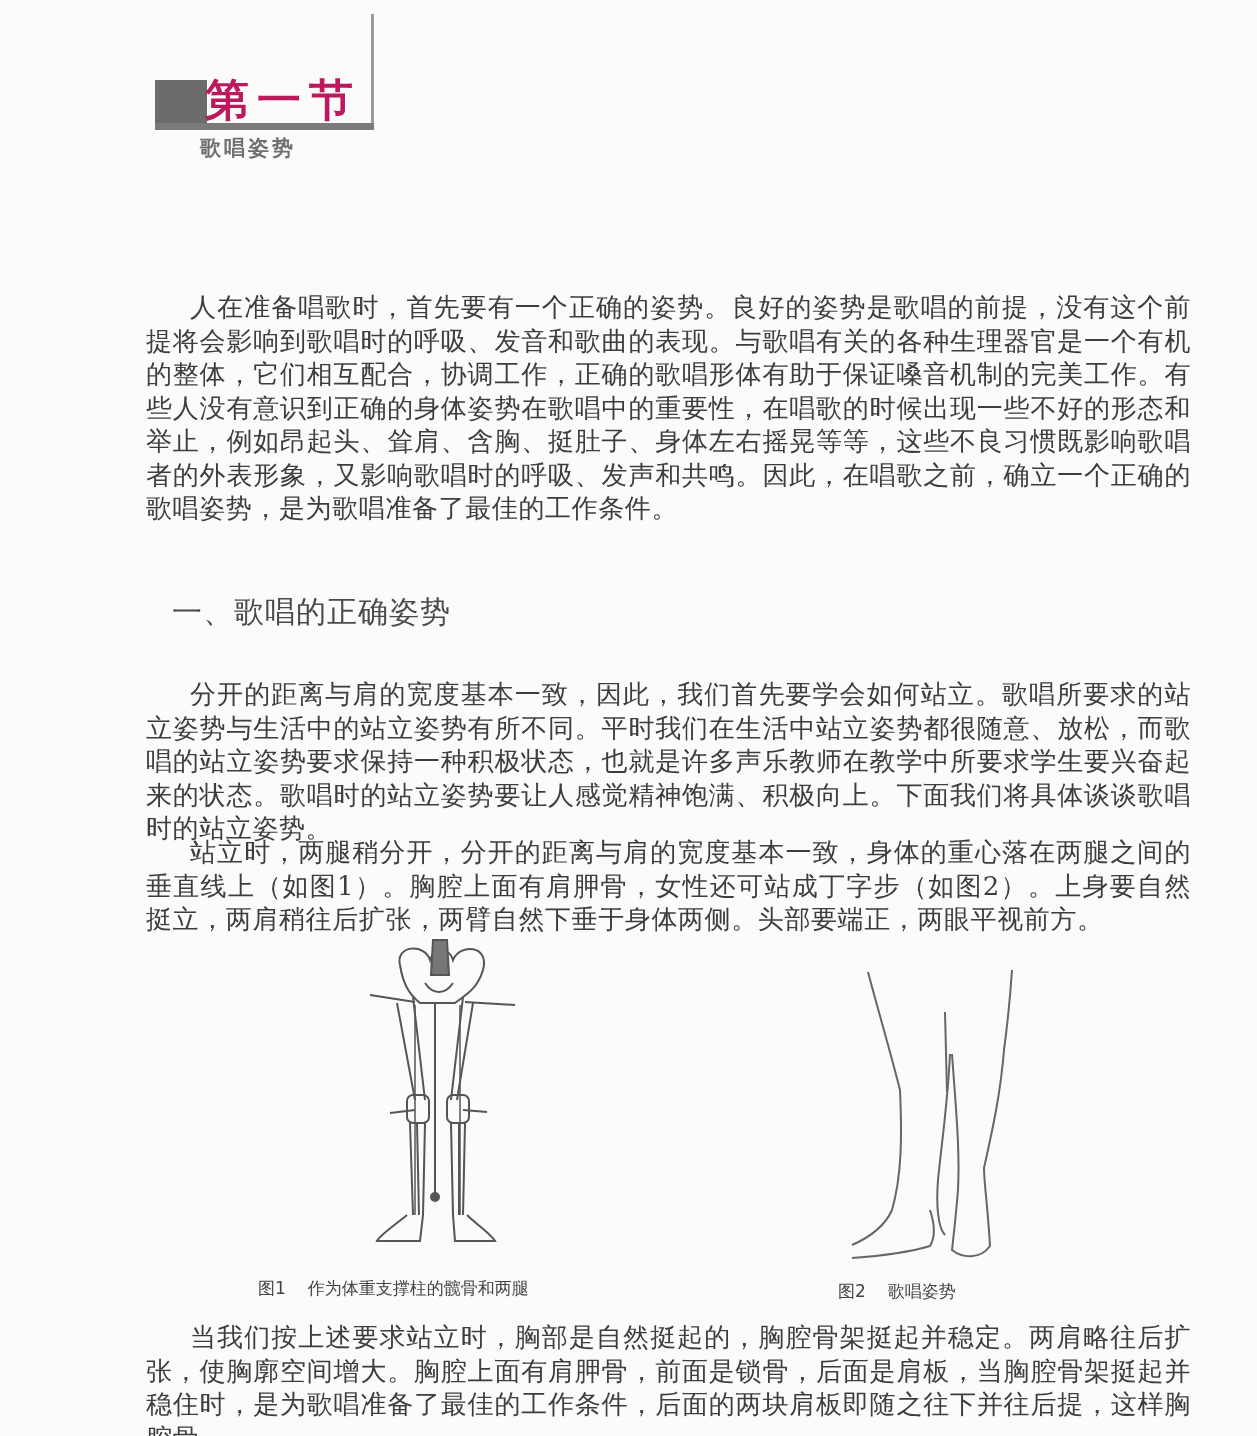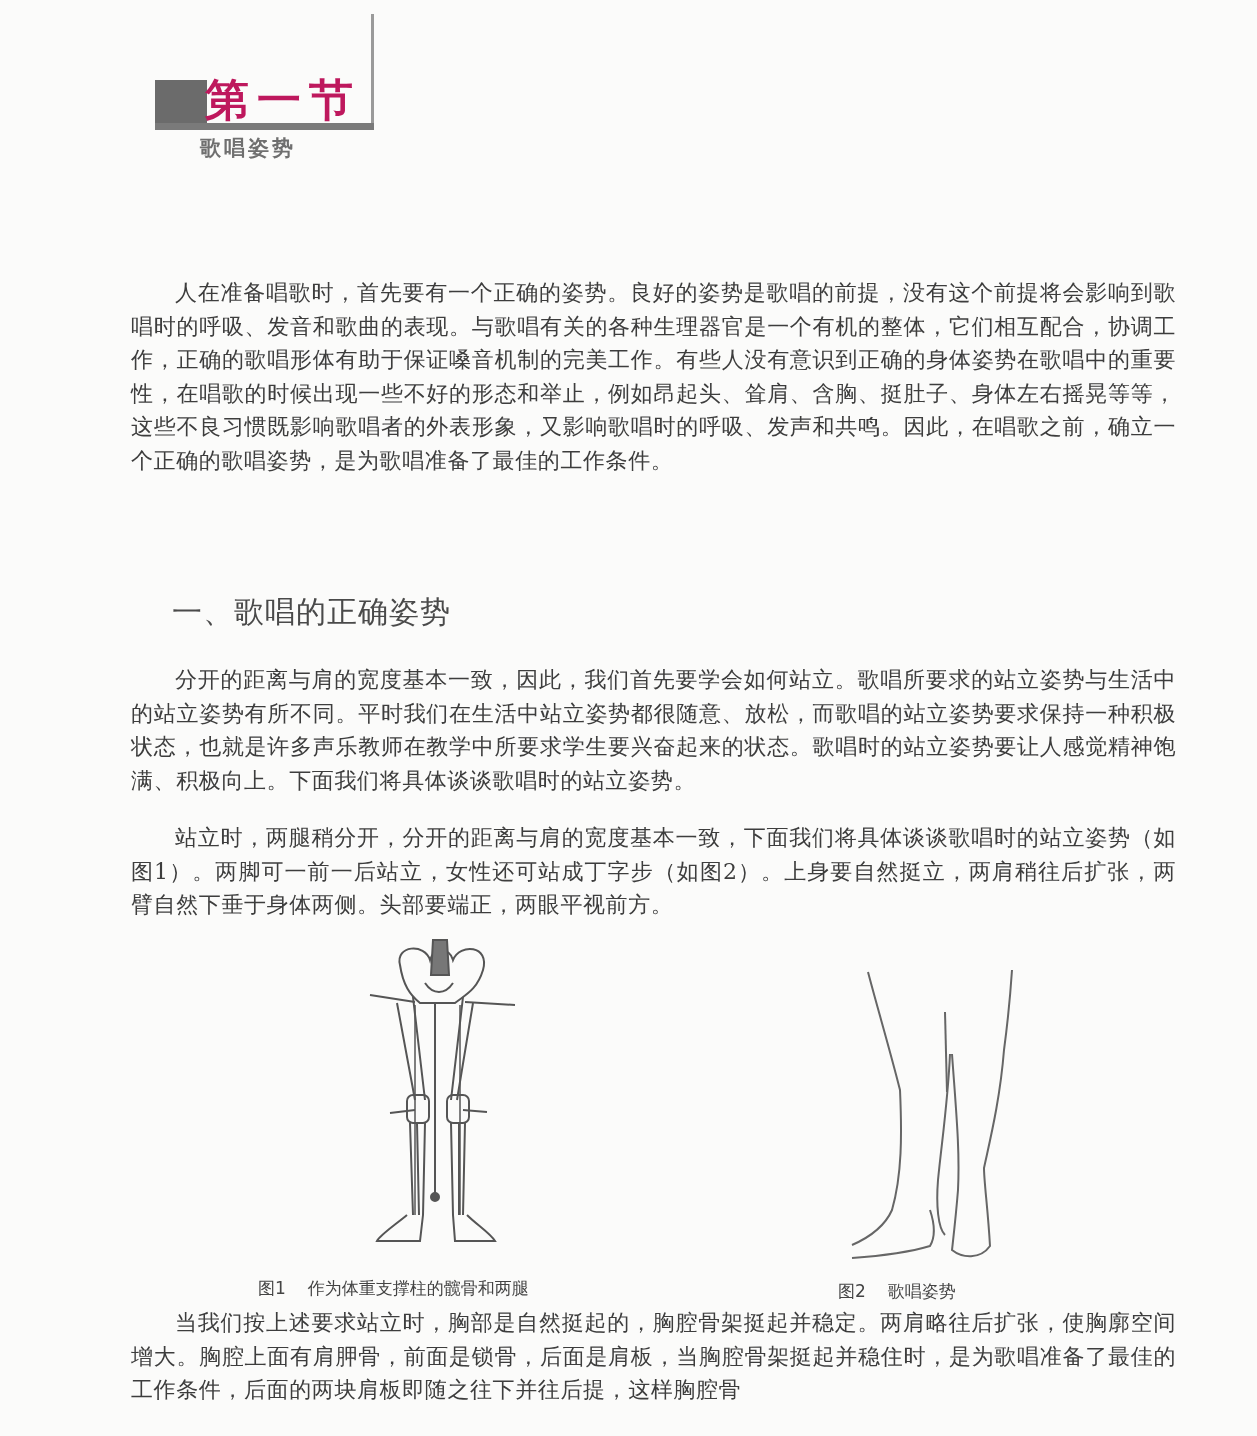--- a/index.html
+++ b/index.html
@@ -28,22 +28,22 @@
     font-size: 44px; letter-spacing: 8px; color: #be185d;
     line-height: 52px;
   }
   .section-title {
     position: absolute; left: 200px; top: 134px;
     font-family: "DejaVu Sans", sans-serif; font-weight: bold;
     font-size: 21px; letter-spacing: 3px; color: #6f6f6f; text-align: right;
   }
   .para {
     position: absolute; left: 130px; width: 1045px;
-    font-size: 22px; line-height: 33.5px; text-align: justify;
-    text-indent: 44px; color: #3d3d3d; margin: 1px;
+    font-size: 26px; line-height: 33.5px; text-align: justify;
+    text-indent: 44px; color: #3d3d3d; margin: 16px;
     letter-spacing: 0.6px;
   }
   .subhead {
     position: absolute; left: 172px; top: 592px;
     font-family: "DejaVu Sans", sans-serif; font-size: 30px;
     color: #4a4a4a; letter-spacing: 1px;
   }
   .figure { position: absolute; }
   .caption {
     position: absolute; font-family: "DejaVu Sans", sans-serif;
@@ -60,21 +60,21 @@
   <div class="header-hline"></div>
   <div class="section-no">第一节</div>
   <div class="section-title">歌唱姿势</div>
 </div>
 
 <p class="para" style="top:275px;">人在准备唱歌时，首先要有一个正确的姿势。良好的姿势是歌唱的前提，没有这个前提将会影响到歌唱时的呼吸、发音和歌曲的表现。与歌唱有关的各种生理器官是一个有机的整体，它们相互配合，协调工作，正确的歌唱形体有助于保证嗓音机制的完美工作。有些人没有意识到正确的身体姿势在歌唱中的重要性，在唱歌的时候出现一些不好的形态和举止，例如昂起头、耸肩、含胸、挺肚子、身体左右摇晃等等，这些不良习惯既影响歌唱者的外表形象，又影响歌唱时的呼吸、发声和共鸣。因此，在唱歌之前，确立一个正确的歌唱姿势，是为歌唱准备了最佳的工作条件。</p>
 
 <div class="subhead">一、歌唱的正确姿势</div>
 
 <p class="para" style="top:662px;">分开的距离与肩的宽度基本一致，因此，我们首先要学会如何站立。歌唱所要求的站立姿势与生活中的站立姿势有所不同。平时我们在生活中站立姿势都很随意、放松，而歌唱的站立姿势要求保持一种积极状态，也就是许多声乐教师在教学中所要求学生要兴奋起来的状态。歌唱时的站立姿势要让人感觉精神饱满、积极向上。下面我们将具体谈谈歌唱时的站立姿势。</p>
-<p class="para" style="top:820px;">站立时，两腿稍分开，分开的距离与肩的宽度基本一致，下面我们将具体谈谈歌唱时的站立姿势（如图1）。两脚可一前一后站立，女性还可站成丁字步（如图2）。上身要自然挺立，两肩稍往后扩张，两臂自然下垂于身体两侧。头部要端正，两眼平视前方。</p>
+<p class="para" style="top:820px;">站立时，两腿稍分开，分开的距离与肩的宽度基本一致，身体的重心落在两腿之间的垂直线上（如图1）。胸腔上面有肩胛骨，女性还可站成丁字步（如图2）。上身要自然挺立，两肩稍往后扩张，两臂自然下垂于身体两侧。头部要端正，两眼平视前方。</p>
 
 <div class="figure" style="left:355px; top:935px; width:165px; height:315px;">
   <svg width="165" height="315" viewBox="0 0 165 315" fill="none" stroke="#555" stroke-width="2">
 
     <path d="M45 30 C40 10 70 8 75 25 C78 12 95 12 98 25 C105 8 135 10 128 35 C122 55 110 60 100 68 L65 68 C55 60 48 50 45 30 Z"></path>
     <path d="M78 5 L92 5 L94 40 L76 40 Z" fill="#777"></path>
     <path d="M70 48 C78 60 90 60 98 48"></path>
 
     <path d="M15 60 L60 67 M110 67 L160 70"></path>
     <path d="M35 178 L60 175 M108 175 L132 177"></path>

